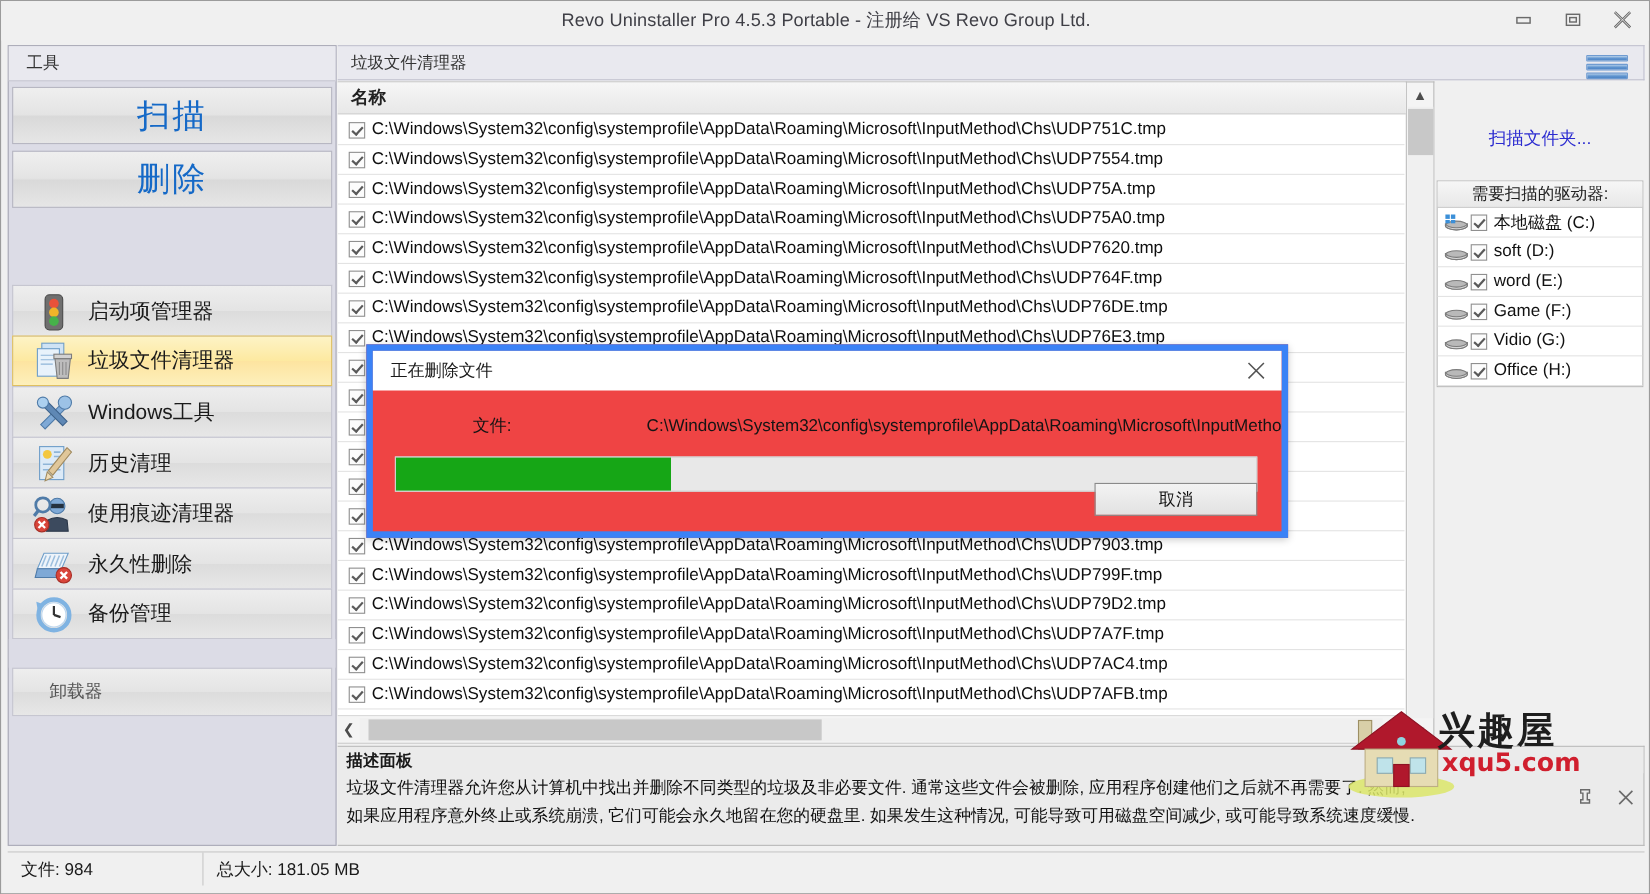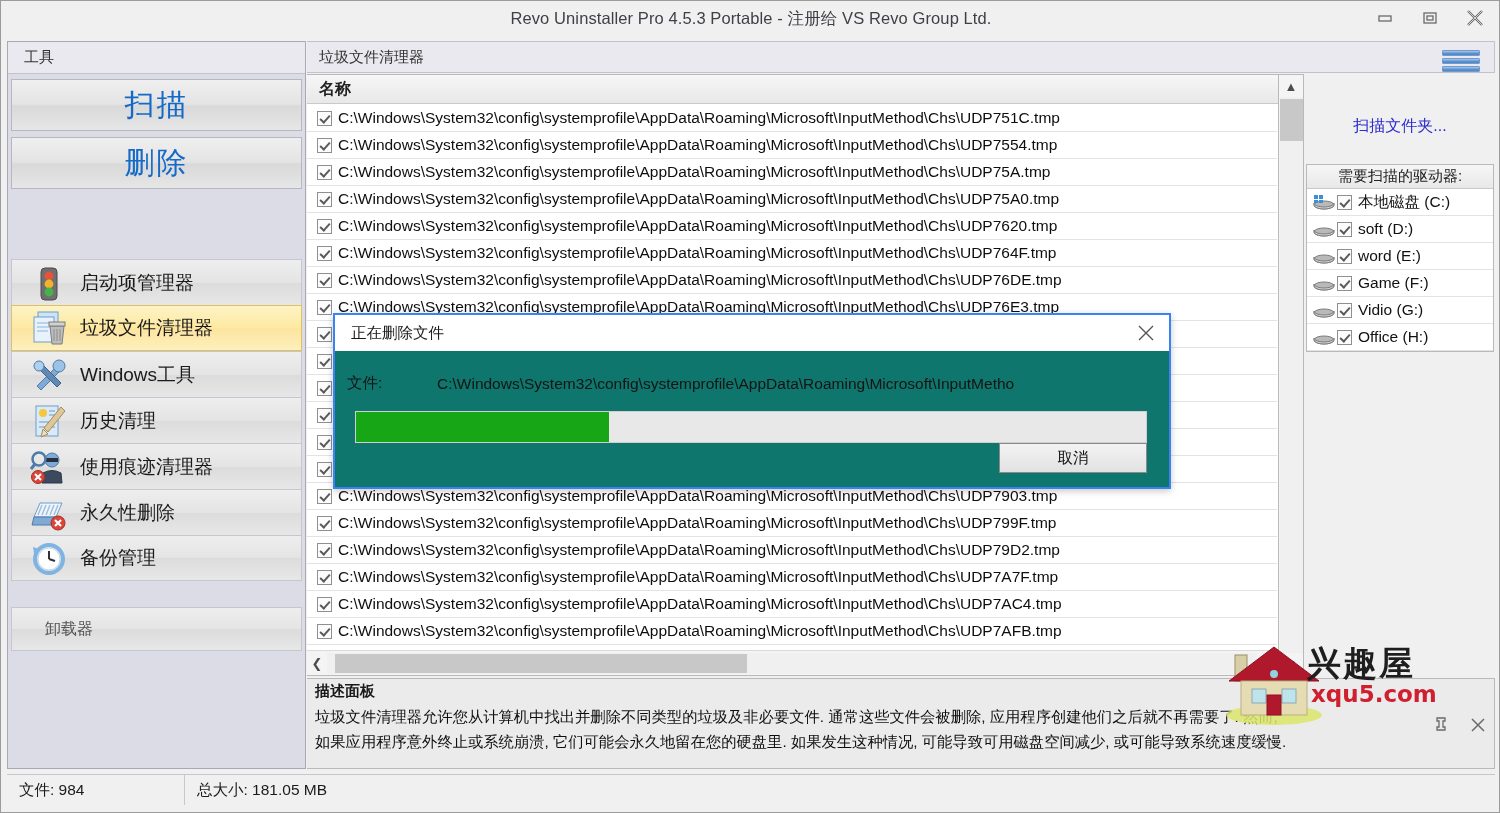--- a/index.html
+++ b/index.html
@@ -207,35 +207,36 @@
   }
   .status-cell {
     height: 30px; display: flex; align-items: center; padding-left: 12px;
     font-size: 15.5px; color: #1a1a1a;
   }
   .status-cell.first { width: 178px; border-right: 1px solid #c7c7c7; }
 
   
   .modal {
     position: absolute; left: 332px; top: 312px; width: 838px; height: 176px;
-    background: #0f766e;
-    border: 2px solid #3b82f6;
+    background: #ef4444;
+    border: 6px solid #3b82f6;
     box-shadow: 0 2px 7px rgba(0,0,0,.22);
+    text-align: right;
   }
   .modal-title {
     height: 36px; background: #fff;
     display: flex; align-items: center; padding-left: 16px;
     font-size: 15.5px; color: #1a1a1a;
   }
   .modal-close {
     position: absolute; right: 0; top: 0; width: 46px; height: 36px;
     display: flex; align-items: center; justify-content: center; color: #4a4a4a;
   }
   .modal-filerow {
-    display: flex; align-items: center; padding: 22px 0 0 12px;
+    display: flex; align-items: center; padding: 22px 0 0 36px;
     font-size: 15.5px; color: #141414; white-space: nowrap; overflow: hidden;
   }
   .modal-filelabel { width: 90px; flex: 0 0 90px; }
   .modal-filepath {
     overflow: hidden; text-overflow: clip; white-space: nowrap;
     width: 708px;
   }
   .progress-outer {
     margin: 17px 22px 0 20px; height: 32px;
     background: #e8e8e8; border: 1px solid #cfcfcf;

